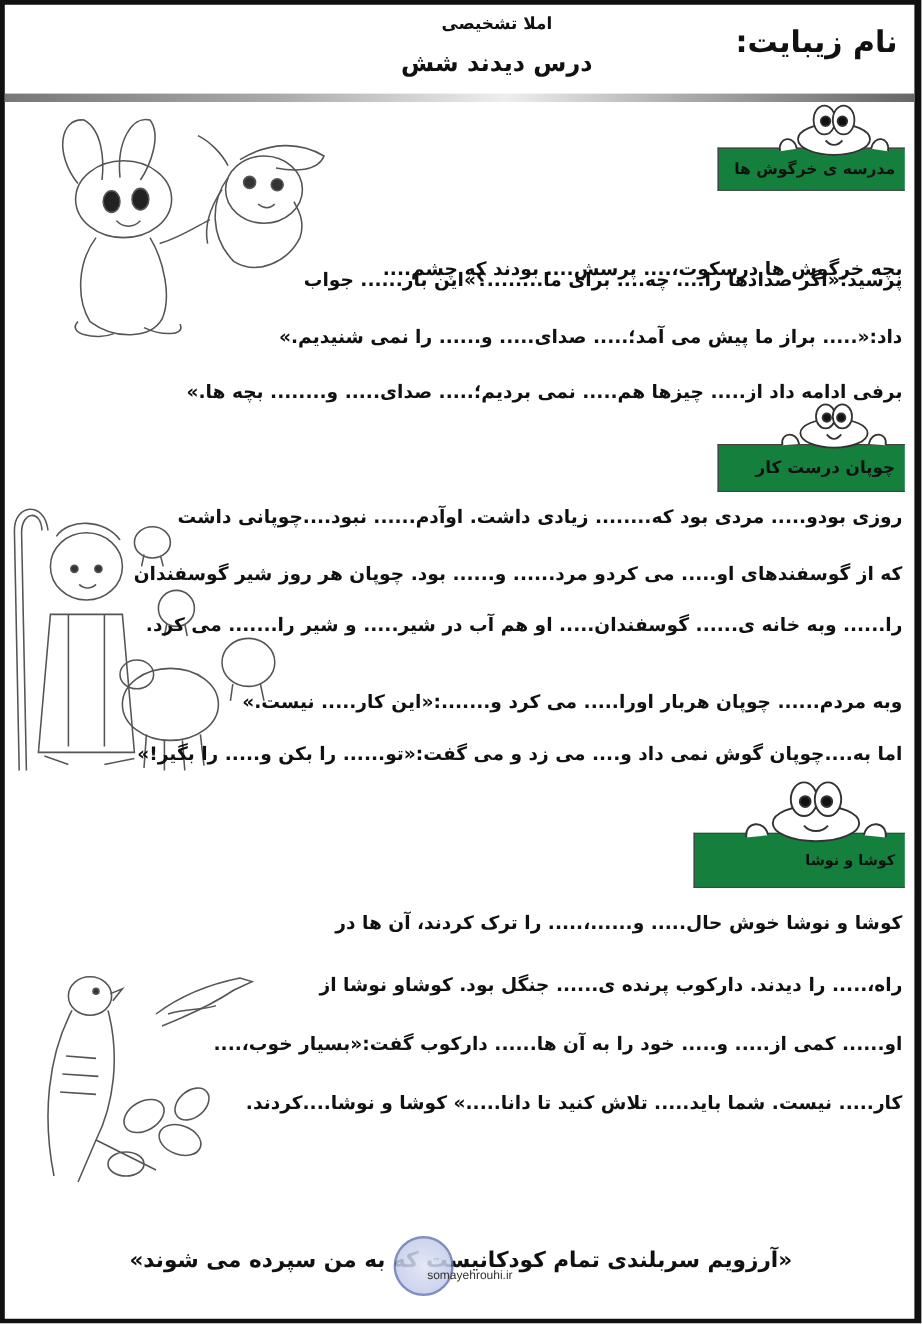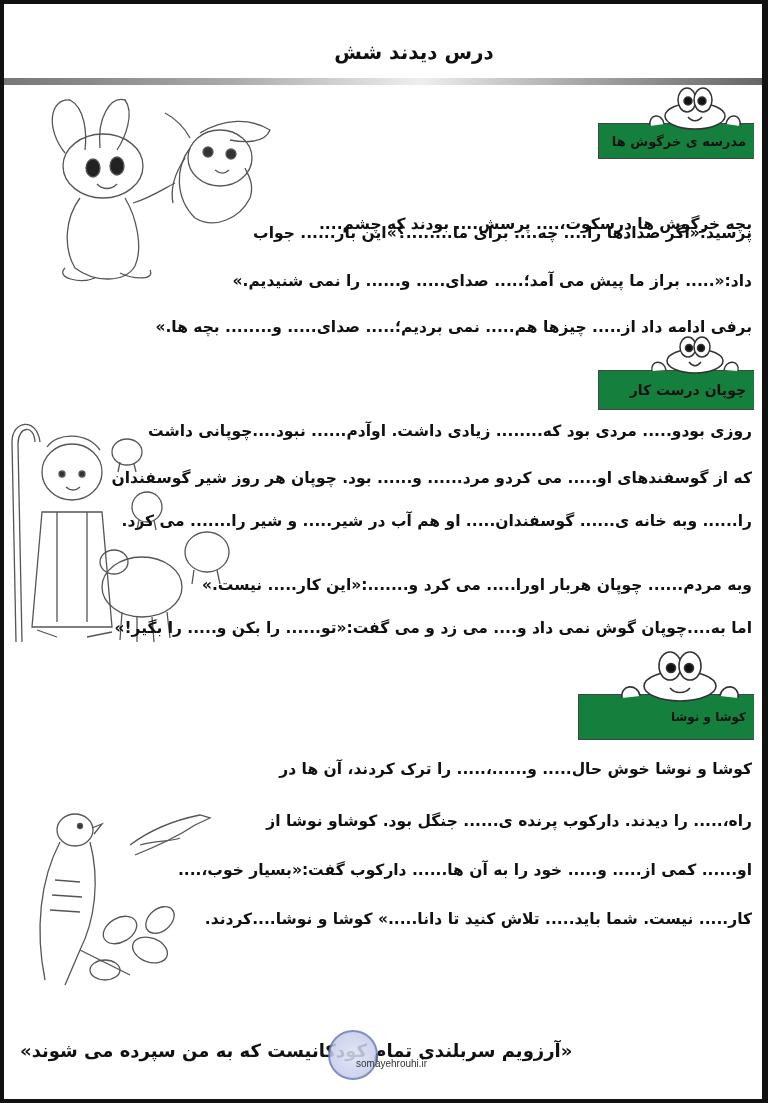--- a/index.html
+++ b/index.html
@@ -14,32 +14,34 @@
   .title-sub { position: absolute; left: 300px; width: 220px; top: 8px; text-align: center; font-size: 14px; font-weight: bold; direction: rtl; }
   .title-main { position: absolute; left: 300px; width: 220px; top: 36px; text-align: center; font-size: 20px; font-weight: bold; direction: rtl; }
 
   .line { position: absolute; right: 16px; direction: rtl; font-size: 15.5px; font-weight: bold; white-space: nowrap; }
 
   .badge { position: absolute; right: 14px; border: 1px solid #444; border-right: none; background: #15803d;
            direction: rtl; font-weight: bold; box-sizing: border-box; padding-right: 8px; display: flex; align-items: center; }
   .badge-face { position: absolute; }
   .bunny-art, .shepherd-art, .bird-art { position: absolute; }
 
-  .footer { position: absolute; left: 20px; width: 728px; top: 1040px; text-align: left; direction: rtl;
+  .footer { position: absolute; left: 20px; width: 728px; top: 1040px; text-align: center; direction: rtl;
             font-size: 18px; font-weight: bold; }
   .watermark { position: absolute; left: 328px; top: 1030px; width: 46px; height: 46px; border-radius: 50%;
                border: 2px solid #6d7bb5; background: radial-gradient(circle, #dfe4f5 0%, #c4cdeb 70%); opacity: .85; }
   .watermark-text { position: absolute; left: 356px; top: 1058px; font-size: 10px; color: #333; font-family: Liberation Sans, sans-serif; }
 </style>
 </head>
 <body>
 
 <div class="frame"></div>
 
 <div class="header">
+  <div class="name-label">نام زیبایت:</div>
+  <div class="title-sub">املا تشخیصی</div>
   <div class="title-main">درس دیدند شش</div>
 </div>
 <div class="header-bar"></div>
 
 <svg class="bunny-art" style="left:25px;top:88px" width="250" height="200" viewBox="0 0 250 200" fill="none" stroke="#555" stroke-width="1.3">
 
   <path d="M40 65 C20 40 25 10 45 12 C60 20 62 45 60 62"></path>
   <path d="M75 60 C72 30 85 8 100 12 C110 25 100 50 92 62"></path>
   <ellipse cx="78" cy="78" rx="40" ry="32"></ellipse>
   <ellipse cx="68" cy="80" rx="7" ry="9" fill="#222"></ellipse>

